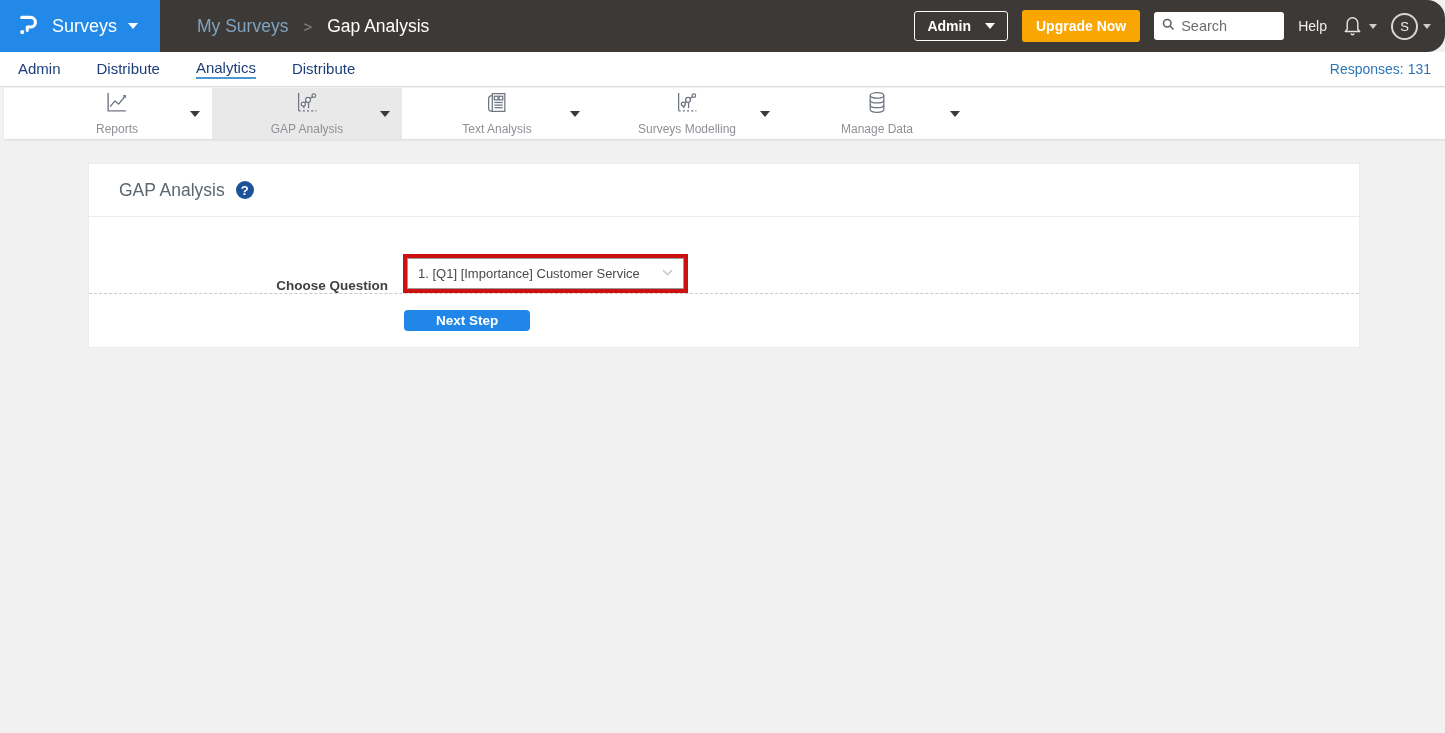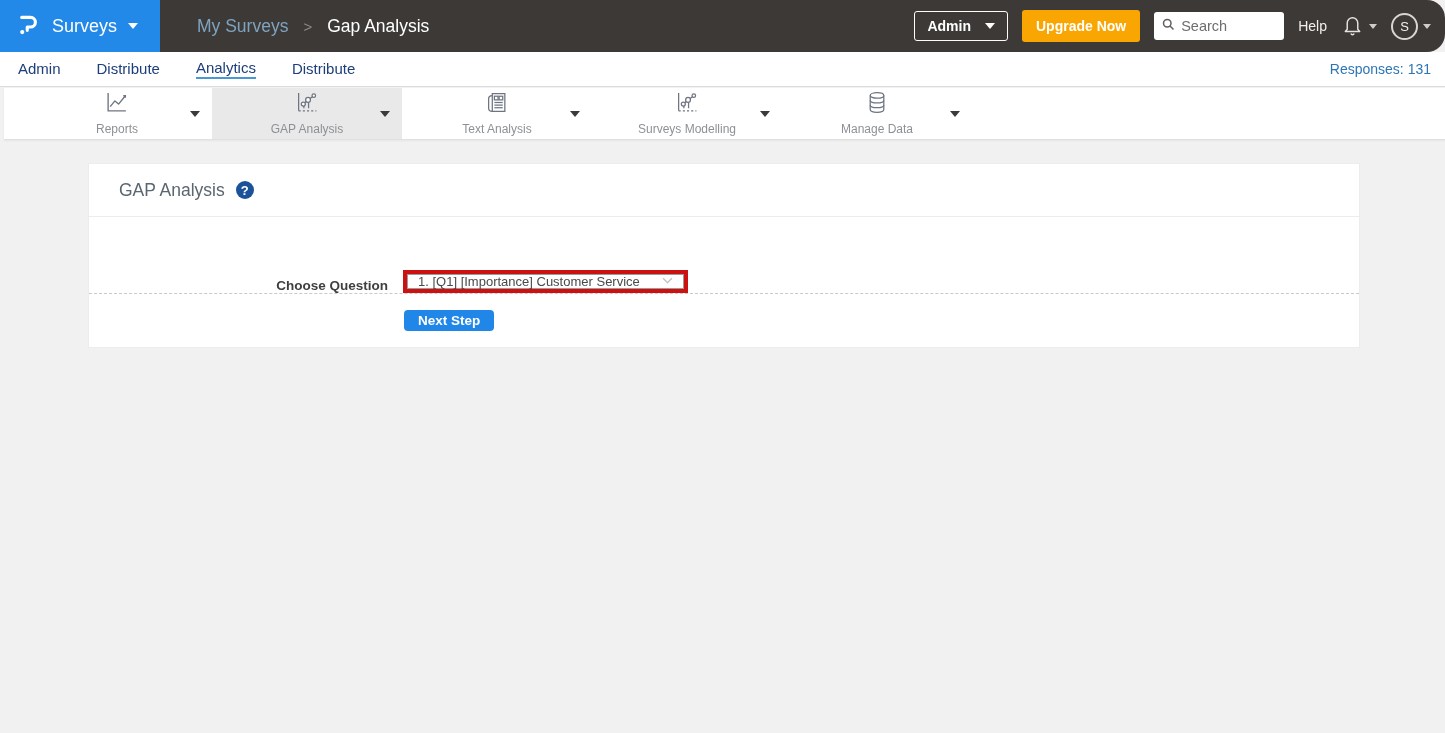--- a/index.html
+++ b/index.html
@@ -105,29 +105,29 @@
     height:77px; border-bottom:1px dashed #c9c9c9;
     display:flex; align-items:flex-end;
   }
   .form-label {
     width:299px; text-align:right; font-weight:bold; font-size:13.5px; color:#3f3f3f;
   }
   .select-highlight {
     margin-left:15px; border:3px solid #cc1111; background:#cc1111; padding:1px;
   }
   .question-select {
-    width:277px; height:15px; background:#fff; border:1px solid #9b9b9b;
+    width:277px; height:31px; background:#fff; border:1px solid #9b9b9b;
     display:flex; align-items:center; justify-content:space-between;
     padding:0 8px 0 10px; font-size:13px; color:#4a4a4a; cursor:pointer;
   }
   .button-row { height:53px; display:flex; align-items:center; padding-left:315px; }
   .next-btn {
     min-width:84px; height:21px; background:#2087e9; color:#fff; border:none;
     border-radius:4px; font-size:13.5px; font-weight:bold; cursor:pointer;
-    font-family:"Liberation Sans", sans-serif; padding:0 14px;
+    font-family:"Liberation Sans", sans-serif; padding:0 32px;
   }
 </style>
 </head>
 <body>
 
 <div class="topbar">
   <div class="logo-block">
     <span>
       <svg width="25" height="25" viewBox="0 0 24 24">
         <path d="M5.5 5.2 h8.5 a4.6 4.6 0 0 1 0 9.2 h-3.2 v3.2" fill="none" stroke="#fff" stroke-width="3" stroke-linecap="round" stroke-linejoin="round"></path>

